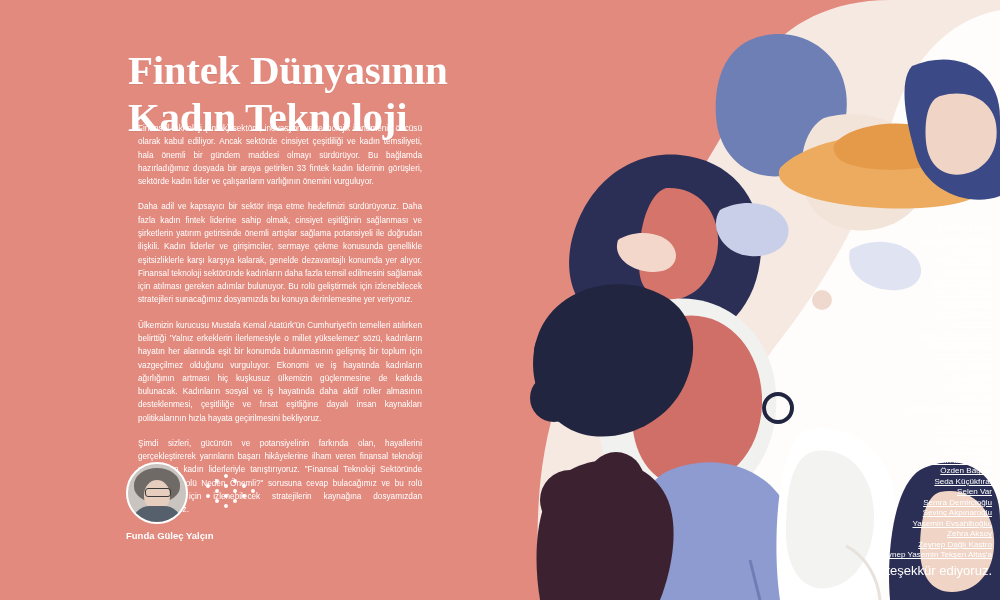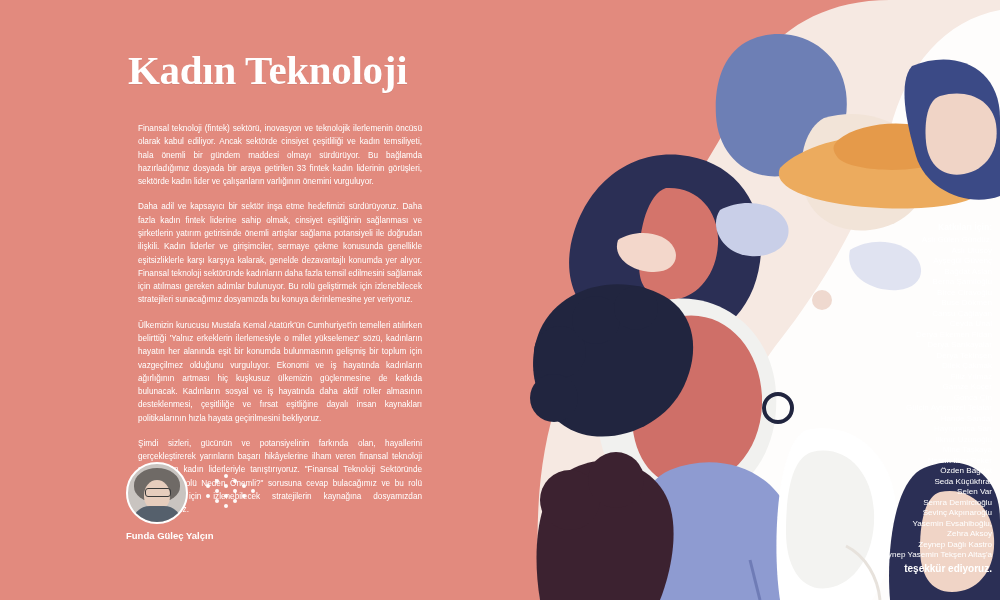--- a/index.html
+++ b/index.html
@@ -89,23 +89,23 @@
   .credits{
     position:absolute;right:8px;top:222px;width:172px;
     text-align:right;color:#ffffff;
   }
   .credits-title{
     font-size:8.6px;font-weight:bold;margin-bottom:3px;
   }
   .credits-list{
     font-size:8.1px;line-height:1.30;
   }
-  .credits-list div{white-space:nowrap;}
+  .credits-list div{white-space:nowrap;text-decoration:underline;}
   .credits-thanks{
-    font-size:10px;font-weight:bold;margin-top:2px;
+    font-size:13px;font-weight:normal;margin-top:2px;
   }
 </style>
 </head>
 <body>
 
 <div class="page">
 
   <div class="art">
     <svg width="580" height="600" viewBox="0 0 580 600" xmlns="http://www.w3.org/2000/svg" aria-hidden="true">
       <defs>
@@ -162,20 +162,21 @@
 
         <path d="M330 560 L340 600" stroke="#6f7cb6" stroke-width="3" fill="none"></path>
         <path d="M426 546 C446 556 458 578 460 600" stroke="#e7e2dc" stroke-width="3" fill="none"></path>
       </g>
     </svg>
   </div>
 
   <div class="content">
 
     <h1 class="title">
+      <span>Fintek Dünyasının</span>
       <span class="l2">Kadın Teknoloji</span>
     </h1>
 
     <div class="body">
       <p>Finansal teknoloji (fintek) sektörü, inovasyon ve teknolojik ilerlemenin öncüsü olarak kabul ediliyor. Ancak sektörde cinsiyet çeşitliliği ve kadın temsiliyeti, hala önemli bir gündem maddesi olmayı sürdürüyor. Bu bağlamda hazırladığımız dosyada bir araya getirilen 33 fintek kadın liderinin görüşleri, sektörde kadın lider ve çalışanların varlığının önemini vurguluyor.</p>
       <p>Daha adil ve kapsayıcı bir sektör inşa etme hedefimizi sürdürüyoruz. Daha fazla kadın fintek liderine sahip olmak, cinsiyet eşitliğinin sağlanması ve şirketlerin yatırım getirisinde önemli artışlar sağlama potansiyeli ile doğrudan ilişkili. Kadın liderler ve girişimciler, sermaye çekme konusunda genellikle eşitsizliklerle karşı karşıya kalarak, genelde dezavantajlı konumda yer alıyor. Finansal teknoloji sektöründe kadınların daha fazla temsil edilmesini sağlamak için atılması gereken adımlar bulunuyor. Bu rolü geliştirmek için izlenebilecek stratejileri sunacağımız dosyamızda bu konuya derinlemesine yer veriyoruz.</p>
       <p>Ülkemizin kurucusu Mustafa Kemal Atatürk'ün Cumhuriyet'in temelleri atılırken belirttiği 'Yalnız erkeklerin ilerlemesiyle o millet yükselemez' sözü, kadınların hayatın her alanında eşit bir konumda bulunmasının gelişmiş bir toplum için vazgeçilmez olduğunu vurguluyor. Ekonomi ve iş hayatında kadınların ağırlığının artması hiç kuşkusuz ülkemizin güçlenmesine de katkıda bulunacak. Kadınların sosyal ve iş hayatında daha aktif roller almasının desteklenmesi, çeşitliliğe ve fırsat eşitliğine dayalı insan kaynakları politikalarının hızla hayata geçirilmesini bekliyoruz.</p>
       <p>Şimdi sizleri, gücünün ve potansiyelinin farkında olan, hayallerini gerçekleştirerek yarınların başarı hikâyelerine ilham veren finansal teknoloji sektörünün kadın liderleriyle tanıştırıyoruz. "Finansal Teknoloji Sektöründe Kadınların Rolü Neden Önemli?" sorusuna cevap bulacağımız ve bu rolü geliştirmek için izlenebilecek stratejilerin kaynağına dosyamızdan ulaşabilirsiniz.</p>
     </div>
 

